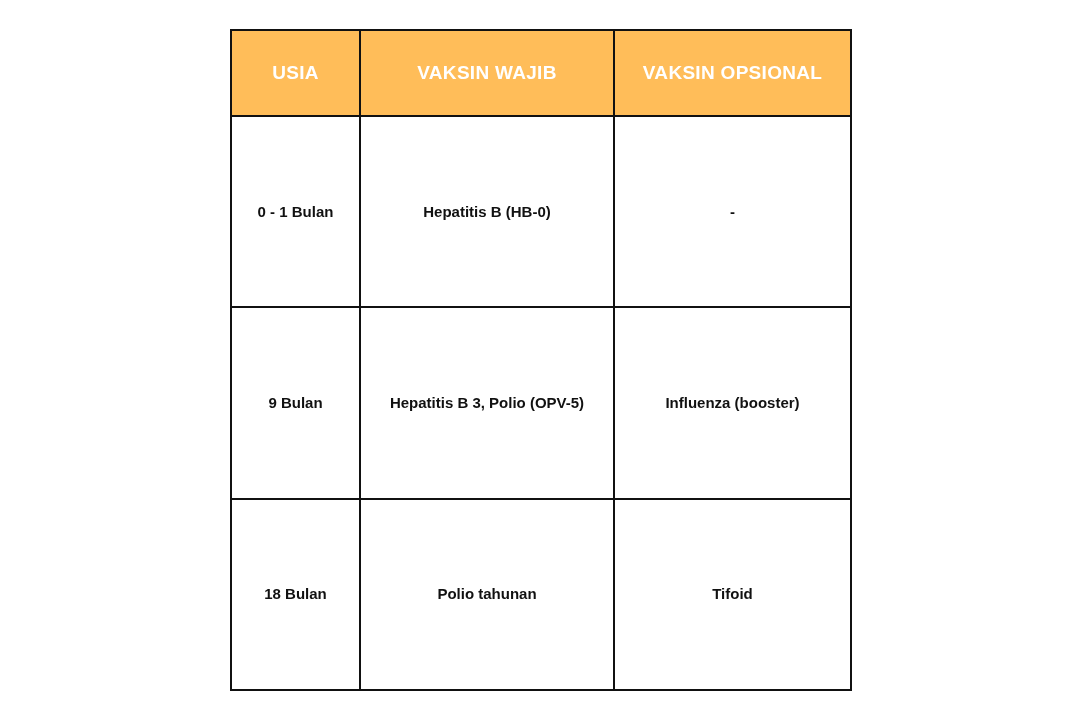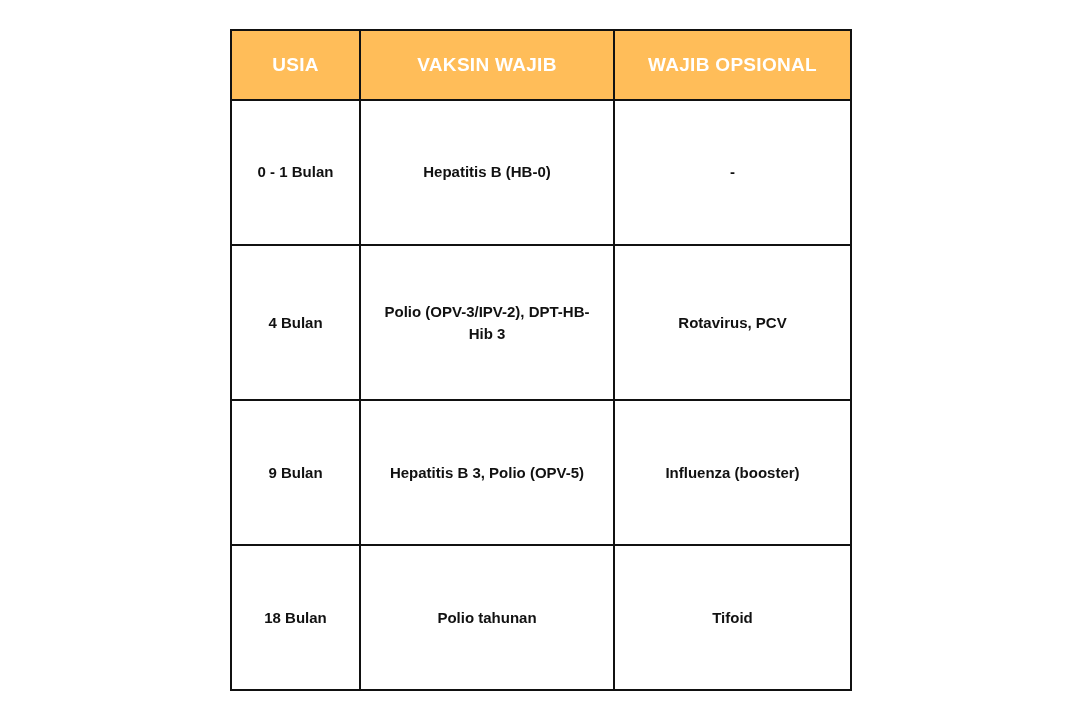--- a/index.html
+++ b/index.html
@@ -29,21 +29,21 @@
       color: #111111;
     }
     table.schedule col.c1 { width: 129px; }
     table.schedule col.c2 { width: 254px; }
     table.schedule col.c3 { width: 237px; }
     table.schedule th,
     table.schedule td {
       border: 2px solid #111111;
       text-align: center;
       vertical-align: middle;
-      padding: 0 14px;
+      padding: 8px 14px;
       line-height: 22px;
     }
     table.schedule th {
       background: #ffbd59;
       color: #ffffff;
       font-size: 19px;
       letter-spacing: 0.3px;
       height: 68px;
     }
     table.schedule td {
@@ -61,33 +61,28 @@
   <table class="schedule">
     <colgroup>
       <col class="c1">
         <col class="c2">
         <col class="c3">
     </colgroup>
     <thead>
       <tr>
         <th>USIA</th>
         <th>VAKSIN WAJIB</th>
-        <th>WAJIB OPSIONAL</th>
+        <th>VAKSIN OPSIONAL</th>
       </tr>
     </thead>
     <tbody>
       <tr class="r-h1">
         <td>0 - 1 Bulan</td>
         <td>Hepatitis B (HB-0)</td>
         <td>-</td>
-      </tr>
-      <tr class="r-h2">
-        <td>4 Bulan</td>
-        <td>Polio (OPV-3/IPV-2), DPT-HB-Hib 3</td>
-        <td>Rotavirus, PCV</td>
       </tr>
       <tr class="r-h1">
         <td>9 Bulan</td>
         <td>Hepatitis B 3, Polio (OPV-5)</td>
         <td>Influenza (booster)</td>
       </tr>
       <tr class="r-h1">
         <td>18 Bulan</td>
         <td>Polio tahunan</td>
         <td>Tifoid</td>

